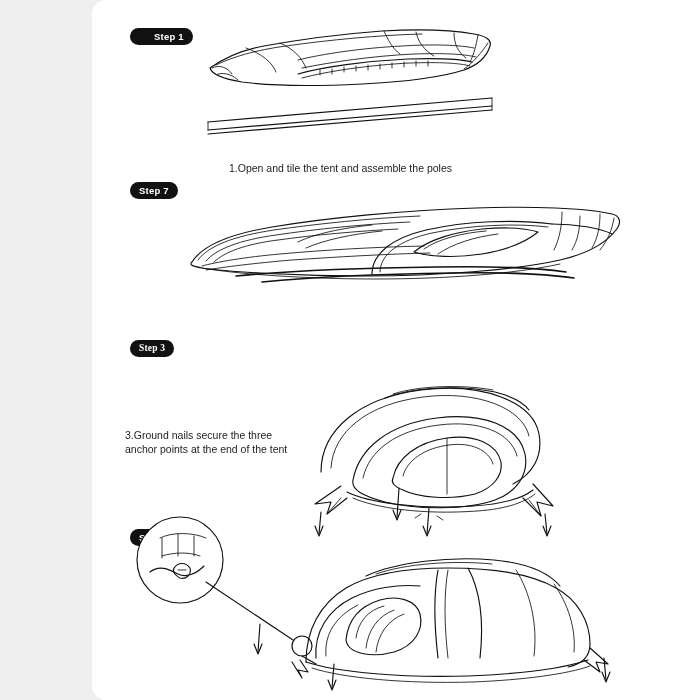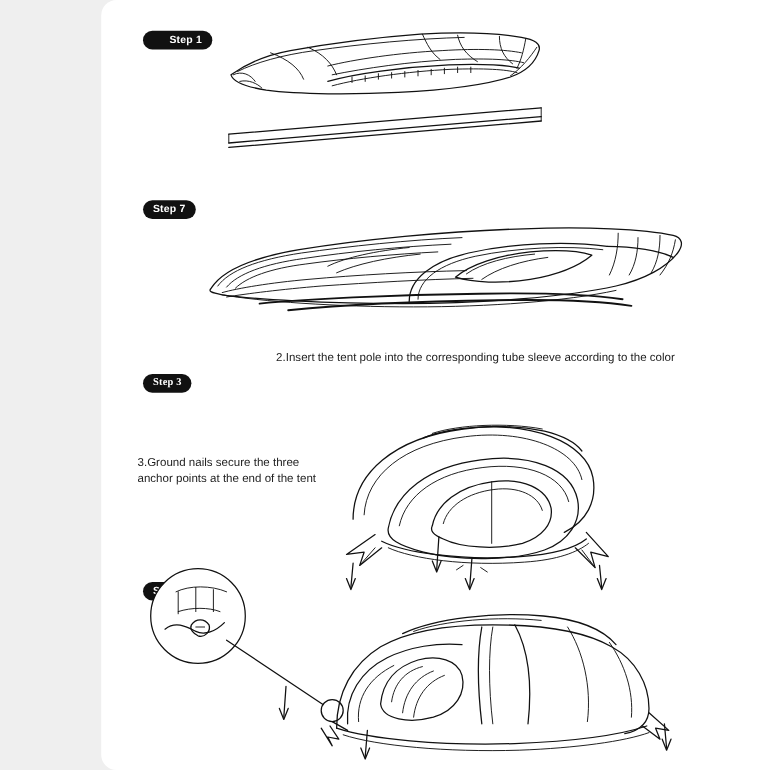--- a/index.html
+++ b/index.html
@@ -125,20 +125,21 @@
         <path class="ln-thin" d="M286 25 C280 34 272 44 262 51"></path>
 
         <path class="ln" d="M6 112 L290 88"></path>
         <path class="ln" d="M6 116 L290 92"></path>
         <path class="ln" d="M6 104 L290 80"></path>
         <path class="ln-thin" d="M6 104 L6 112"></path>
         <path class="ln-thin" d="M290 80 L290 92"></path>
       </svg>
     </div>
 
+    <div class="caption" style="left:137px; top:161px; width:380px;">1.Open and tile the tent and assemble the poles</div>
 
     <div class="step-badge" style="left:38px; top:182px;">Step 7</div>
 
     <div class="fig" style="left:84px; top:196px;">
       <svg width="450" height="100" viewBox="0 0 450 100">
 
         <path class="ln" d="M16 66 C26 50 54 38 96 31 C150 22 230 14 300 12 C356 10 410 12 436 18 C444 20 446 26 440 34 C430 47 410 58 384 64 C340 74 260 80 190 80 C120 80 54 76 26 72 C16 70 13 69 16 66 Z"></path>
 
         <path class="ln-thin" d="M22 64 C32 50 58 40 98 34 C140 28 196 22 244 20"></path>
         <path class="ln-thin" d="M30 65 C40 53 64 44 100 39 C140 33 190 28 234 26"></path>
@@ -162,25 +163,24 @@
         <path class="ln-thin" d="M438 22 C436 34 432 44 424 54"></path>
         <path class="ln-thin" d="M386 16 C386 28 384 42 378 54"></path>
 
         <path class="ln-thick" d="M60 80 C100 76 180 72 260 71 C318 70 362 72 390 76"></path>
         <path class="ln-thick" d="M86 86 C126 82 200 78 276 77 C330 76 372 78 398 82"></path>
 
         <path class="ln-thin" d="M26 72 C60 78 130 83 200 83 C268 83 338 78 384 68"></path>
       </svg>
     </div>
 
-    <div class="caption" style="left:159px; top:318px; width:420px;">2.Insert the tent pole into the corresponding tube sleeve according to the color</div>
 
     <div class="step-badge" style="left:38px; top:340px;font-family:Liberation Serif, serif;">Step 3</div>
 
-    <div class="caption" style="left:33px; top:414px; width:200px;">3.Ground nails secure the three
+    <div class="caption" style="left:33px; top:428px; width:200px;">3.Ground nails secure the three
 anchor points at the end of the tent</div>
 
     <div class="fig" style="left:205px; top:368px;">
       <svg width="260" height="170" viewBox="0 0 260 170">
 
         <path class="ln" d="M24 104 C24 62 62 30 124 22 C186 14 236 34 242 66 C246 88 236 106 216 116"></path>
         <path class="ln-thin" d="M34 100 C36 64 70 36 126 29 C180 22 226 40 232 68"></path>
 
         <path class="ln-thin" d="M96 26 C120 18 164 16 196 22"></path>
         <path class="ln" d="M88 30 C112 20 160 16 198 24 C214 28 226 34 232 42"></path>

